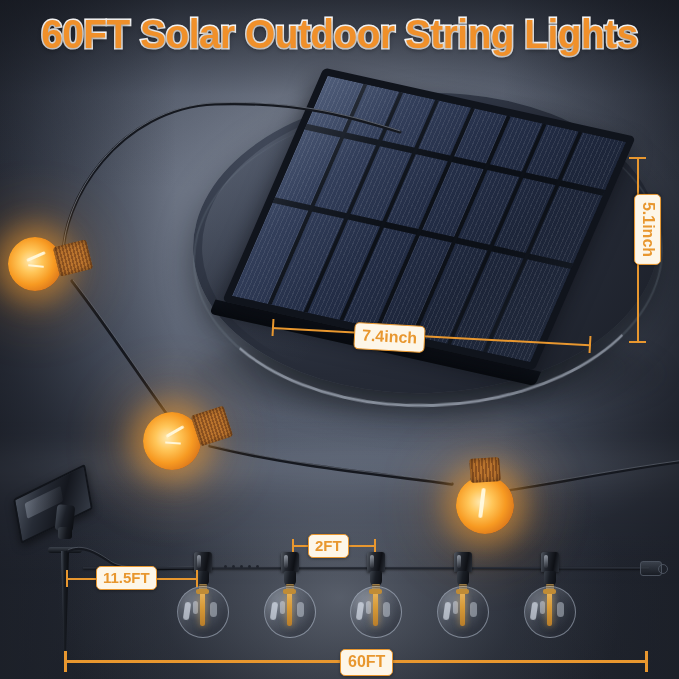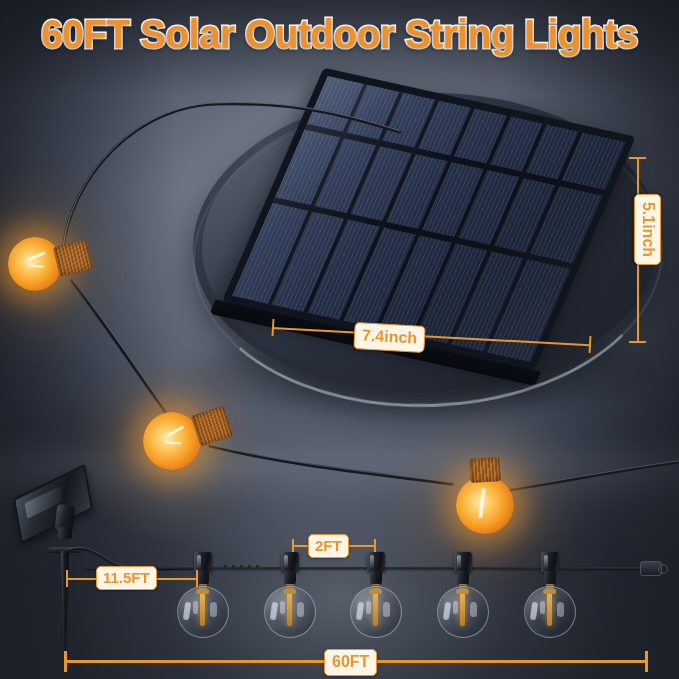--- a/index.html
+++ b/index.html
@@ -407,16 +407,16 @@
     <div class="dim-line-h" style="left:292px;top:545px;width:84px;"></div>
     <div class="dim-cap-v" style="left:292px;top:539px;height:13px;"></div>
     <div class="dim-cap-v" style="left:374px;top:539px;height:13px;"></div>
     <div class="dim-tag small" style="left:308px;top:534px;">2FT</div>
   </div>
 
   <div>
     <div class="dim-line-h" style="left:64px;top:660px;width:584px;height:3px;"></div>
     <div class="dim-cap-v" style="left:64px;top:651px;height:21px;width:3px;"></div>
     <div class="dim-cap-v" style="left:645px;top:651px;height:21px;width:3px;"></div>
-    <div class="dim-tag" style="left:324px;top:649px;">60FT</div>
+    <div class="dim-tag" style="left:340px;top:649px;">60FT</div>
   </div>
 
 </div>
 
 </body></html>

